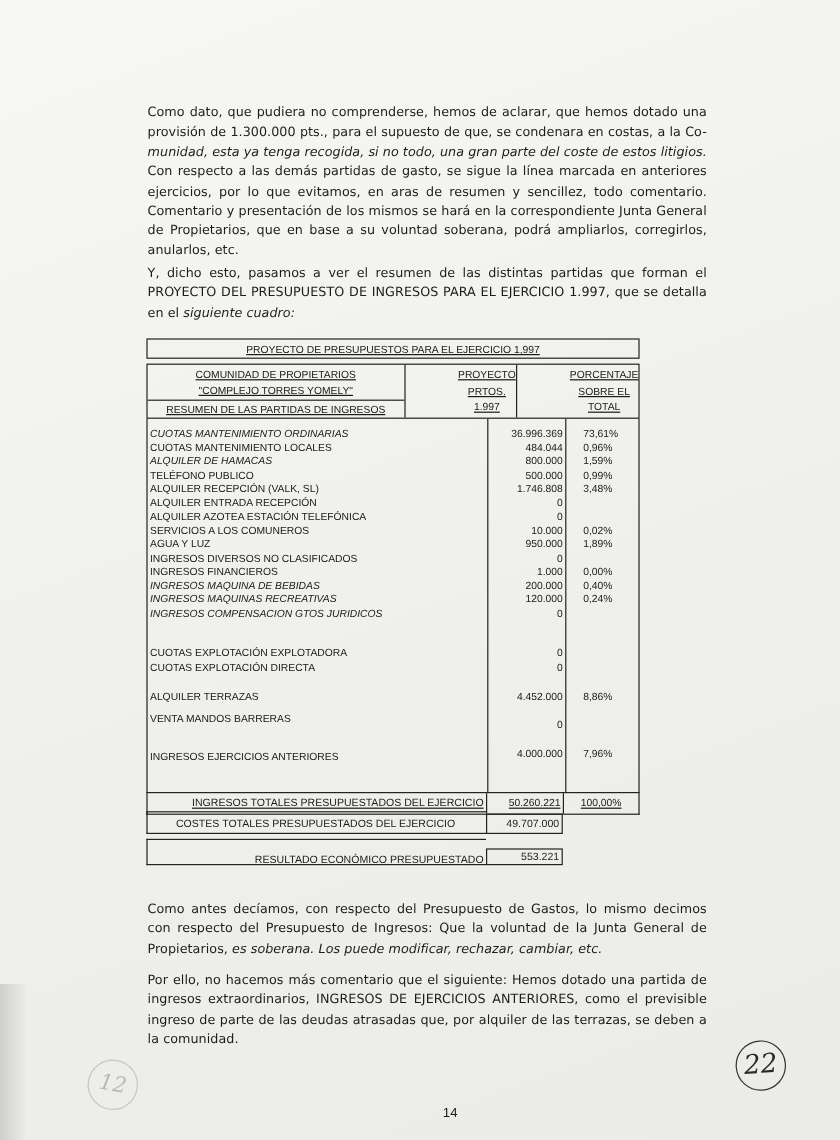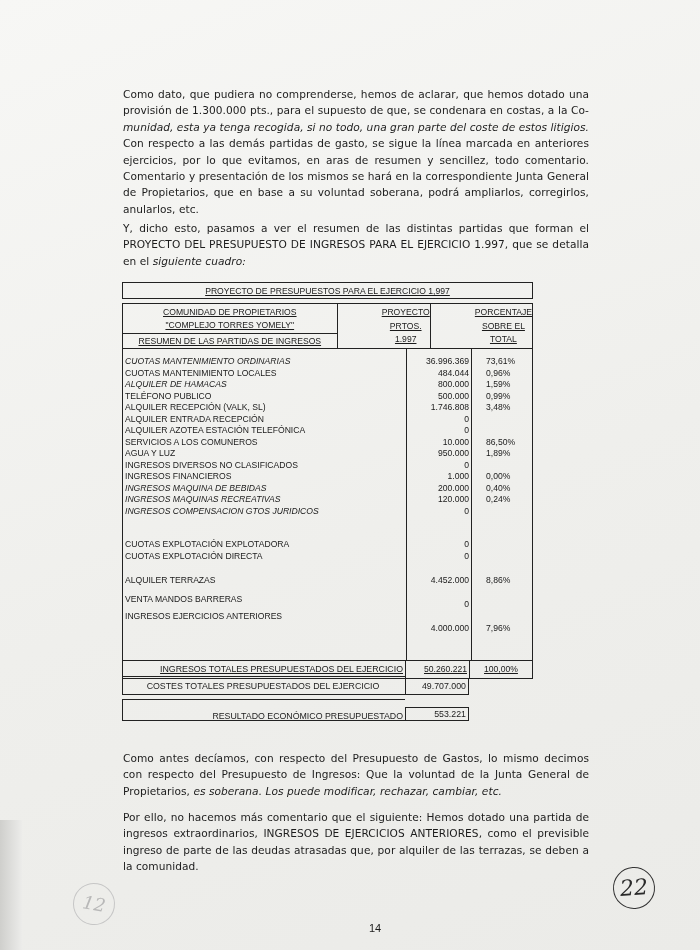--- a/index.html
+++ b/index.html
@@ -113,21 +113,21 @@
         <div class="cell" style="top:99px">AGUA Y LUZ</div>
         <div class="cell" style="top:110.5px">INGRESOS DIVERSOS NO CLASIFICADOS</div>
         <div class="cell" style="top:122px">INGRESOS FINANCIEROS</div>
         <div class="cell it" style="top:133.5px">INGRESOS MAQUINA DE BEBIDAS</div>
         <div class="cell it" style="top:145px">INGRESOS MAQUINAS RECREATIVAS</div>
         <div class="cell it" style="top:156.5px">INGRESOS COMPENSACION GTOS JURIDICOS</div>
         <div class="cell" style="top:190px">CUOTAS EXPLOTACIÓN EXPLOTADORA</div>
         <div class="cell" style="top:201.5px">CUOTAS EXPLOTACIÓN DIRECTA</div>
         <div class="cell" style="top:226px">ALQUILER TERRAZAS</div>
         <div class="cell" style="top:245px">VENTA MANDOS BARRERAS</div>
-        <div class="cell" style="top:262px">INGRESOS EJERCICIOS ANTERIORES</div>
+        <div class="cell" style="top:276px">INGRESOS EJERCICIOS ANTERIORES</div>
       </div>
       <div class="col-amt">
         <div class="cell" style="top:7px">36.996.369</div>
         <div class="cell" style="top:18.5px">484.044</div>
         <div class="cell" style="top:30px">800.000</div>
         <div class="cell" style="top:41.5px">500.000</div>
         <div class="cell" style="top:53px">1.746.808</div>
         <div class="cell" style="top:64.5px">0</div>
         <div class="cell" style="top:76px">0</div>
         <div class="cell" style="top:87.5px">10.000</div>
@@ -142,21 +142,21 @@
         <div class="cell" style="top:226px">4.452.000</div>
         <div class="cell" style="top:250px">0</div>
         <div class="cell" style="top:274px">4.000.000</div>
       </div>
       <div class="col-pct">
         <div class="cell" style="top:7px">73,61%</div>
         <div class="cell" style="top:18.5px">0,96%</div>
         <div class="cell" style="top:30px">1,59%</div>
         <div class="cell" style="top:41.5px">0,99%</div>
         <div class="cell" style="top:53px">3,48%</div>
-        <div class="cell" style="top:87.5px">86,50%</div>
+        <div class="cell" style="top:87.5px">0,02%</div>
         <div class="cell" style="top:99px">1,89%</div>
         <div class="cell" style="top:122px">0,00%</div>
         <div class="cell" style="top:133.5px">0,40%</div>
         <div class="cell" style="top:145px">0,24%</div>
         <div class="cell" style="top:226px">8,86%</div>
         <div class="cell" style="top:274px">7,96%</div>
       </div>
     </div>
 
     <div class="box total-row">

